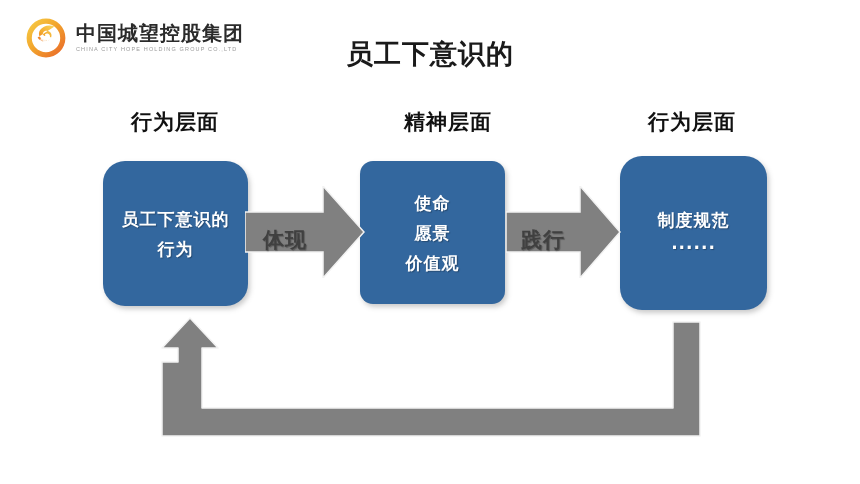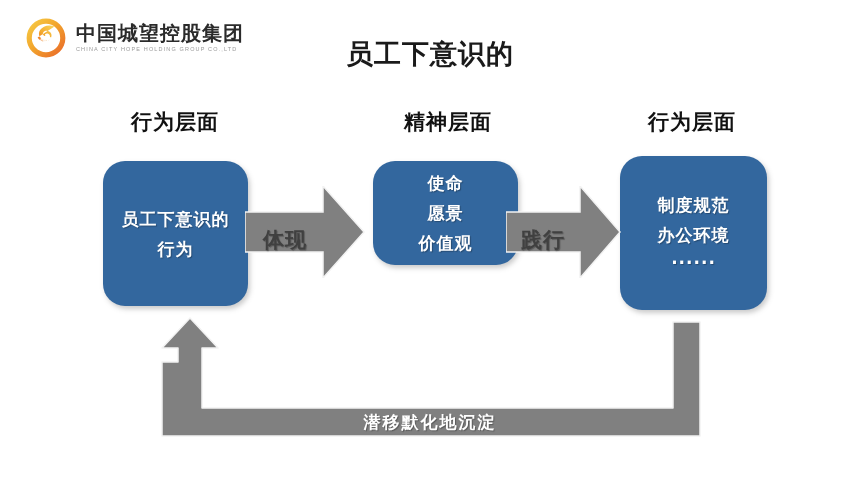--- a/index.html
+++ b/index.html
@@ -52,21 +52,21 @@
     text-shadow:1px 1px 1px rgba(0,0,0,0.28);
   }
   .box .line{
     font-size:17px;font-weight:bold;line-height:30px;letter-spacing:1px;
     text-align:center;white-space:nowrap;
   }
   .box .dots{
     font-size:17px;font-weight:bold;line-height:26px;letter-spacing:1px;
   }
   #box1{left:103px;top:161px;width:145px;height:145px;}
-  #box2{left:373px;top:161px;width:145px;height:104px;}
+  #box2{left:360px;top:161px;width:145px;height:143px;border-radius:13px;}
   #box3{left:620px;top:156px;width:147px;height:154px;}
 
   
   .blockarrow{position:absolute;}
   .blockarrow svg{display:block;}
   .arrow-label{
     position:absolute;
     font-size:21px;font-weight:bold;color:#404040;letter-spacing:1px;
     text-shadow:1px 1px 1px rgba(0,0,0,0.30);
     white-space:nowrap;
@@ -129,21 +129,20 @@
   </div>
 
   <div class="box" id="box2">
     <div class="line">使命</div>
     <div class="line">愿景</div>
     <div class="line">价值观</div>
   </div>
 
   <div class="box" id="box3">
     <div class="line">制度规范</div>
-    <div class="line">办公环境</div>
     <div class="dots">······</div>
   </div>
 
   <div class="blockarrow" id="arrow1">
     <svg width="120" height="92" viewBox="0 0 120 92" aria-hidden="true">
       <path d="M0 26 H78 V0 L119 46 L78 92 V66 H0 Z" fill="#808080" stroke="#f2f2f2" stroke-width="1.5"></path>
     </svg>
   </div>
   <div class="arrow-label" id="arrow1-label">体现</div>
 
@@ -166,15 +165,14 @@
                L52 96
                L523 96
                L523 10
                L550 10
                L550 124
                L12 124
                L12 50
                Z" fill="#808080" stroke="#f2f2f2" stroke-width="1.5" stroke-linejoin="round"></path>
     </svg>
   </div>
-  <div id="feedback-label">潜移默化地沉淀</div>
 
 </div>
 
 </body></html>

